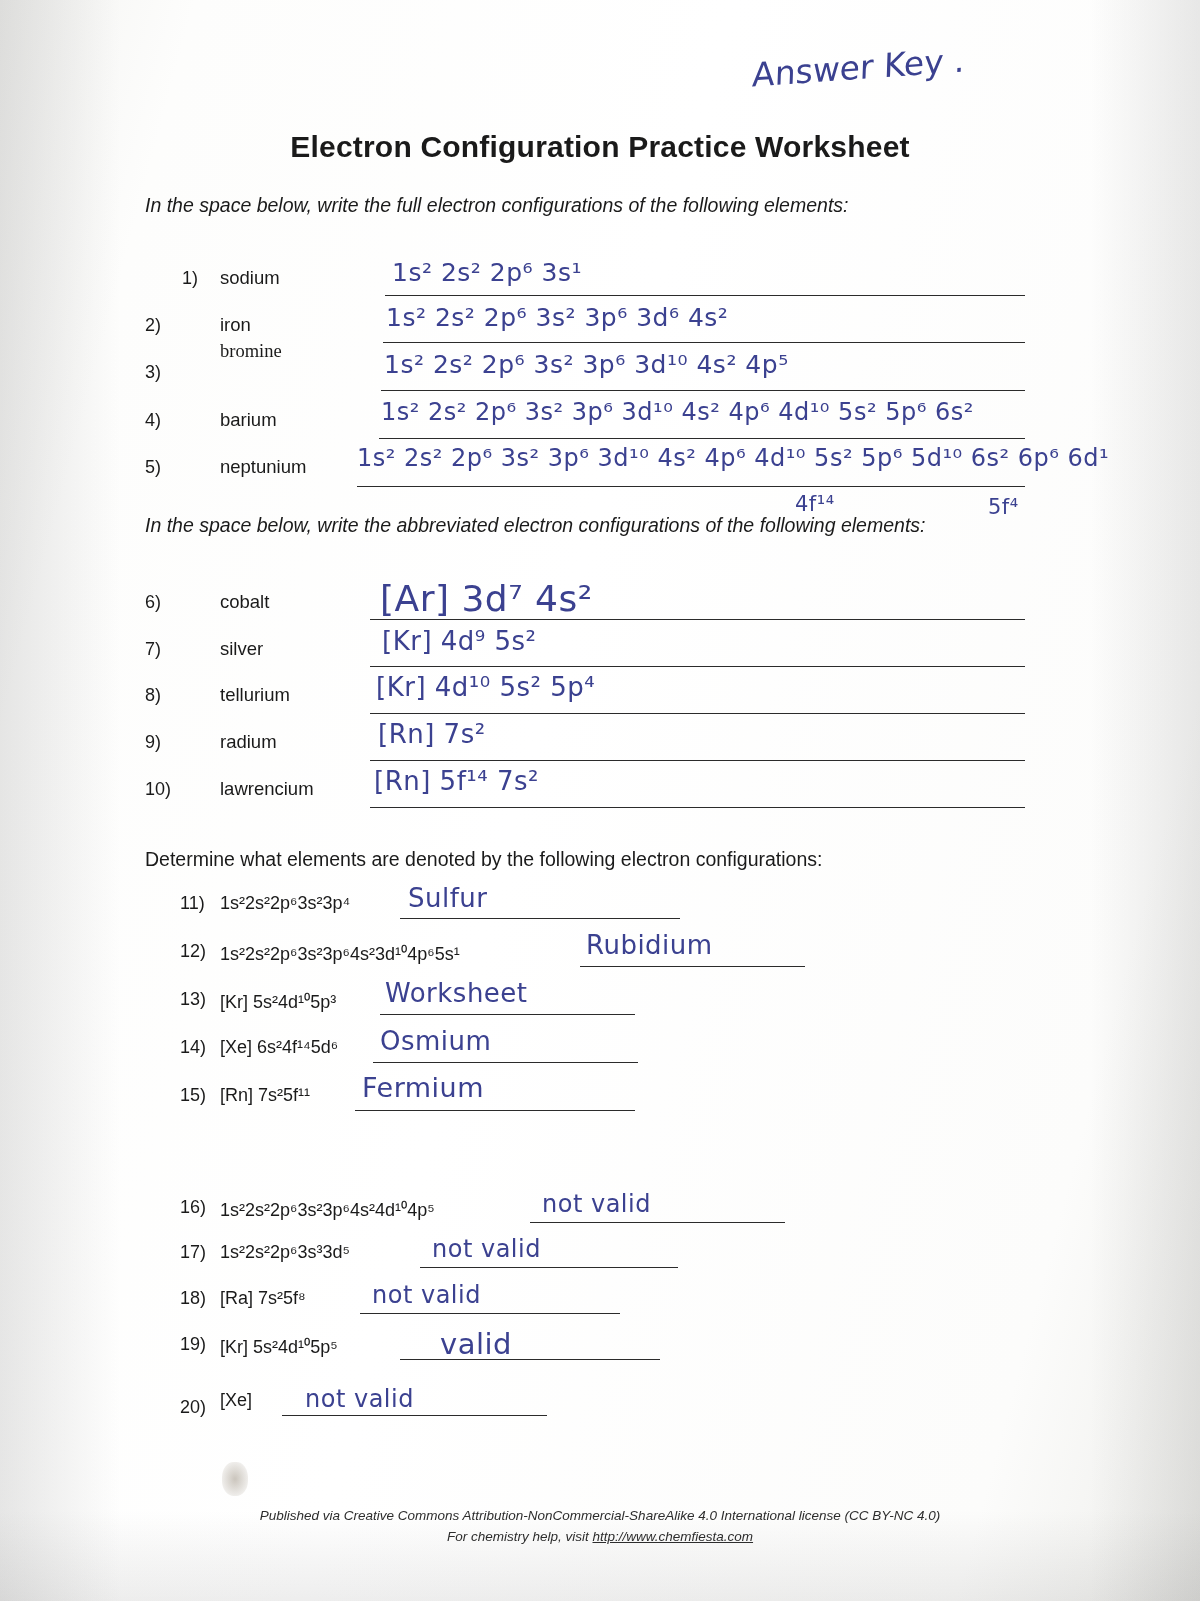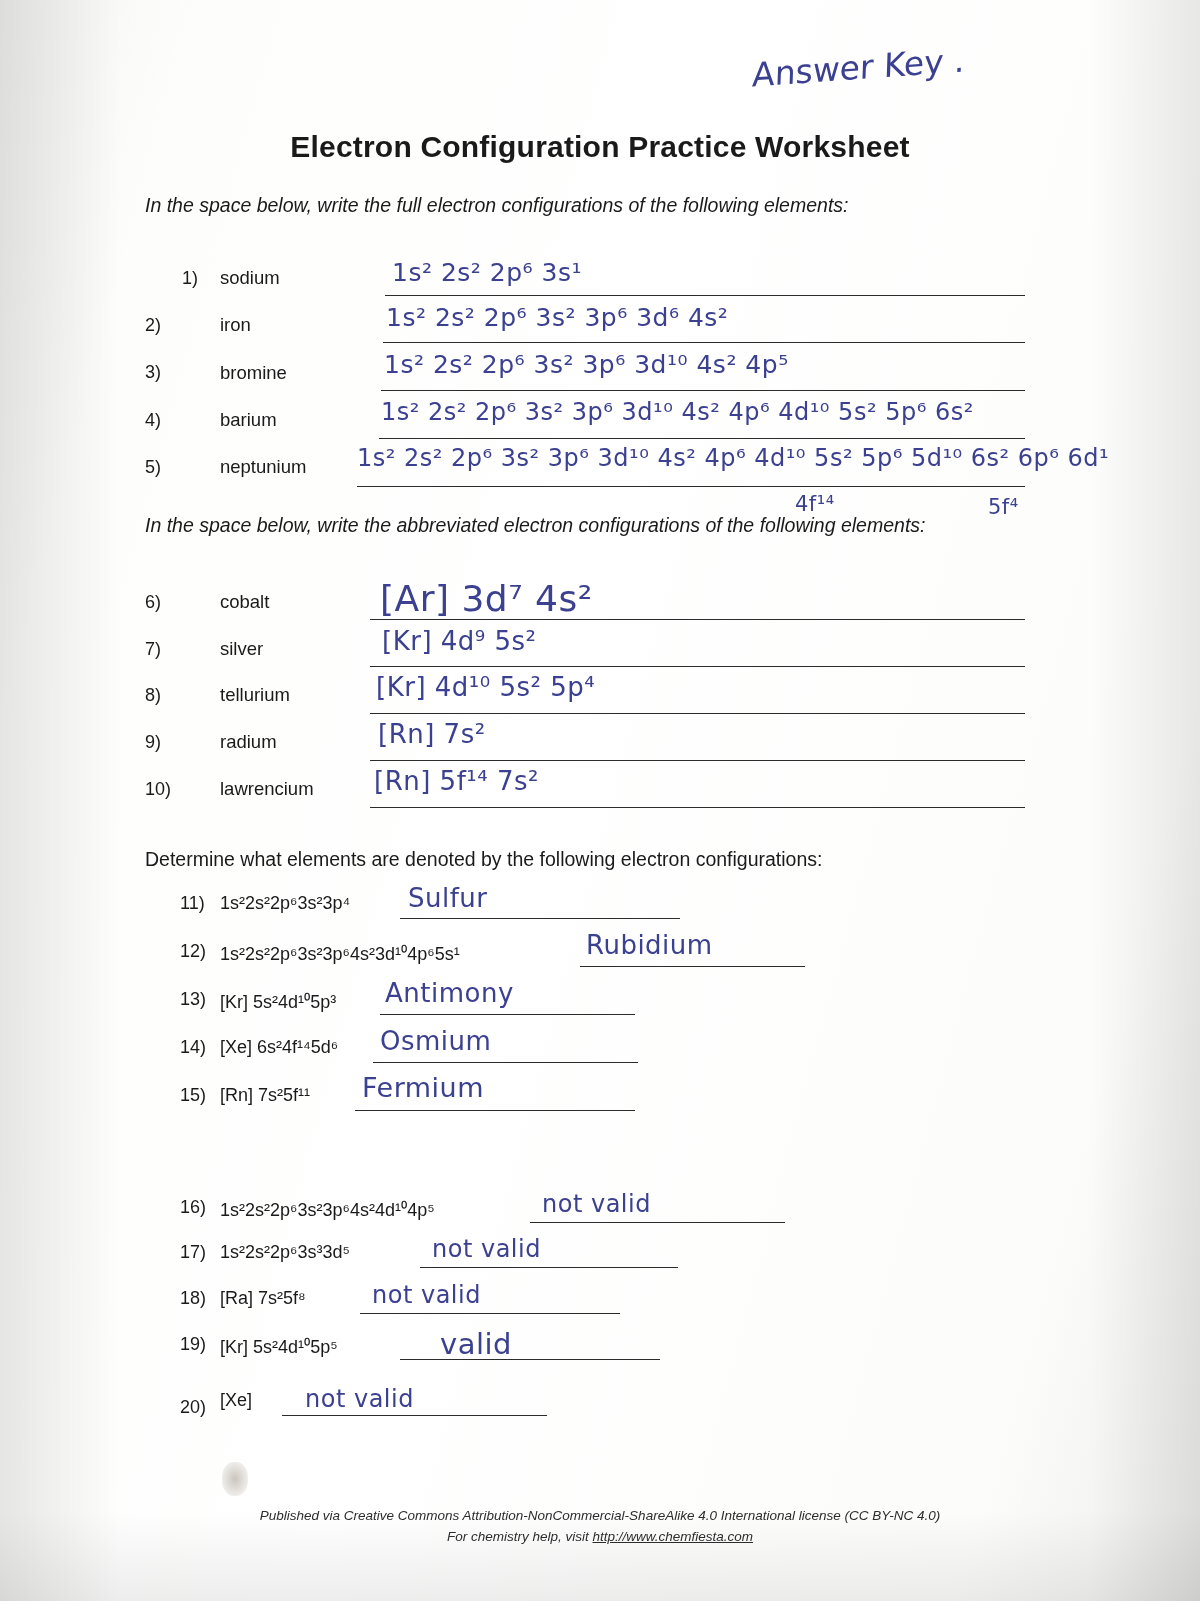--- a/index.html
+++ b/index.html
@@ -156,21 +156,21 @@
     <div class="q-label" style="left:220px; top:267px;">sodium</div>
     <div class="ans-line" style="left:385px; top:295px; width:640px;"></div>
     <div class="hw" style="left:392px; top:258px; font-size:25px;">1s² 2s² 2p⁶ 3s¹</div>
 
     <div class="q-num" style="left:145px; top:315px;">2)</div>
     <div class="q-label" style="left:220px; top:314px;">iron</div>
     <div class="ans-line" style="left:383px; top:342px; width:642px;"></div>
     <div class="hw" style="left:386px; top:303px; font-size:25px;">1s² 2s² 2p⁶ 3s² 3p⁶ 3d⁶ 4s²</div>
 
     <div class="q-num" style="left:145px; top:362px;">3)</div>
-    <div class="q-label" style="left:220px; top:362px;">bromine</div>
+    <div class="q-label" style="left:220px; top:341px;font-family:Liberation Serif, serif;">bromine</div>
     <div class="ans-line" style="left:381px; top:390px; width:644px;"></div>
     <div class="hw" style="left:384px; top:350px; font-size:25px;">1s² 2s² 2p⁶ 3s² 3p⁶ 3d¹⁰ 4s² 4p⁵</div>
 
     <div class="q-num" style="left:145px; top:410px;">4)</div>
     <div class="q-label" style="left:220px; top:409px;">barium</div>
     <div class="ans-line" style="left:379px; top:438px; width:646px;"></div>
     <div class="hw" style="left:381px; top:398px; font-size:24px;">1s² 2s² 2p⁶ 3s² 3p⁶ 3d¹⁰ 4s² 4p⁶ 4d¹⁰ 5s² 5p⁶ 6s²</div>
 
     <div class="q-num" style="left:145px; top:457px;">5)</div>
     <div class="q-label" style="left:220px; top:456px;">neptunium</div>
@@ -214,21 +214,21 @@
     <div class="hw" style="left:408px; top:883px; font-size:26px;">Sulfur</div>
 
     <div class="qline" style="left:180px; top:941px;">12)</div>
     <div class="qline" style="left:220px; top:941px;">1s²2s²2p⁶3s²3p⁶4s²3d¹⁰4p⁶5s¹</div>
     <div class="ans-line" style="left:580px; top:966px; width:225px;"></div>
     <div class="hw" style="left:586px; top:930px; font-size:26px;">Rubidium</div>
 
     <div class="qline" style="left:180px; top:989px;">13)</div>
     <div class="qline" style="left:220px; top:989px;">[Kr] 5s²4d¹⁰5p³</div>
     <div class="ans-line" style="left:380px; top:1014px; width:255px;"></div>
-    <div class="hw" style="left:385px; top:978px; font-size:26px;">Antimony</div>
+    <div class="hw" style="left:385px; top:978px; font-size:26px;">Worksheet</div>
 
     <div class="qline" style="left:180px; top:1037px;">14)</div>
     <div class="qline" style="left:220px; top:1037px;">[Xe] 6s²4f¹⁴5d⁶</div>
     <div class="ans-line" style="left:373px; top:1062px; width:265px;"></div>
     <div class="hw" style="left:380px; top:1026px; font-size:26px;">Osmium</div>
 
     <div class="qline" style="left:180px; top:1085px;">15)</div>
     <div class="qline" style="left:220px; top:1085px;">[Rn] 7s²5f¹¹</div>
     <div class="ans-line" style="left:355px; top:1110px; width:280px;"></div>
     <div class="hw" style="left:362px; top:1072px; font-size:27px;">Fermium</div>

